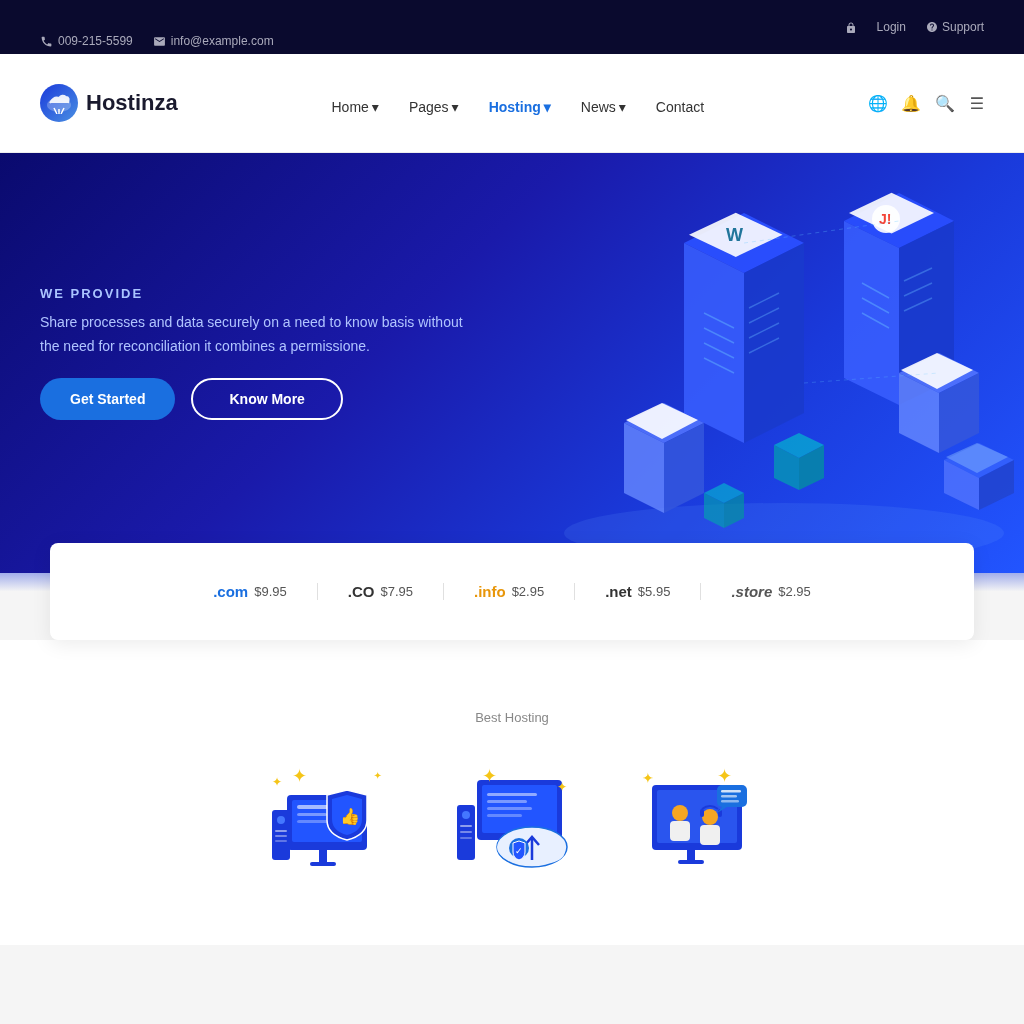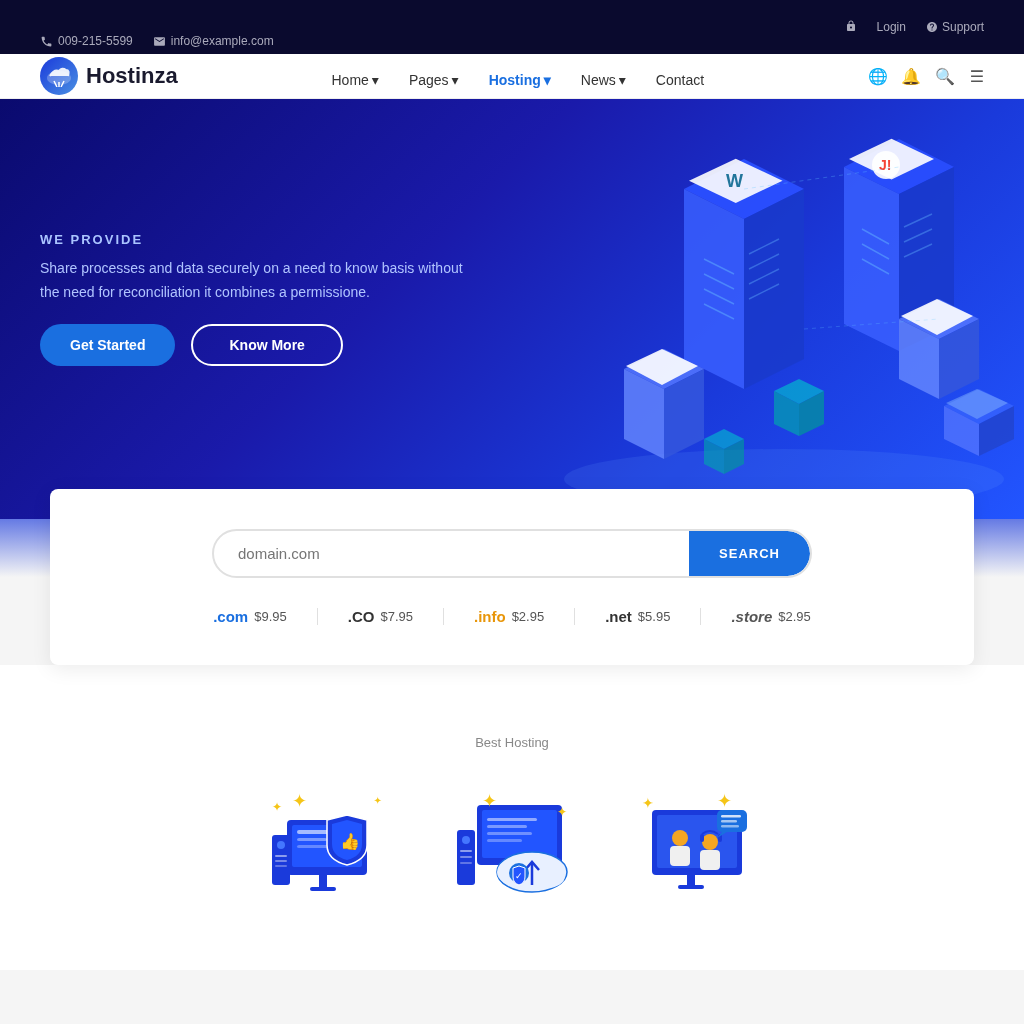--- a/index.html
+++ b/index.html
@@ -15,21 +15,21 @@
       justify-content: space-between;
       align-items: center;
     }
     .top-bar-left { display: flex; gap: 20px; align-items: center; margin-top: 28px; }
     .top-bar-right { display: flex; gap: 20px; align-items: center; }
     .top-bar span { display: flex; align-items: center; gap: 5px; color: #aab; }
 
     
     .header {
       background: #fff;
-      padding: 3px 40px;
+      padding: 30px 40px;
       display: flex;
       justify-content: space-between;
       align-items: center;
       border-bottom: 1px solid #eee;
     }
     .logo { display: flex; align-items: center; gap: 8px; }
     .logo-icon {
       width: 38px; height: 38px;
       background: linear-gradient(135deg, #1a3adb, #4a90e2);
       border-radius: 50%;
@@ -195,21 +195,21 @@
       <span>009-215-5599</span>
     </span>
     <span>
       <svg width="13" height="13" viewBox="0 0 24 24" fill="#aab">
           <path d="M20 4H4c-1.1 0-2 .9-2 2v12c0 1.1.9 2 2 2h16c1.1 0 2-.9 2-2V6c0-1.1-.9-2-2-2zm0 4l-8 5-8-5V6l8 5 8-5v2z"></path>
         </svg>
       <span>info@example.com</span>
     </span>
   </div>
   <div class="top-bar-right">
-    <span style="cursor:pointer; display:flex; align-items:flex-start; gap:20px;">
+    <span style="cursor:pointer; display:flex; align-items:flex-end; gap:20px;">
       <svg width="12" height="12" viewBox="0 0 24 24" fill="#aab">
           <path d="M18 8h-1V6c0-2.8-2.2-5-5-5S7 3.2 7 6v2H6c-1.1 0-2 .9-2 2v10c0 1.1.9 2 2 2h12c1.1 0 2-.9 2-2V10c0-1.1-.9-2-2-2zm-6 9c-1.1 0-2-.9-2-2s.9-2 2-2 2 .9 2 2-.9 2-2 2zm3.1-9H8.9V6c0-1.7 1.4-3.1 3.1-3.1 1.7 0 3.1 1.4 3.1 3.1v2z"></path>
         </svg>
       <span>Login</span>
     </span>
     <span style="cursor:pointer; display:flex; align-items:center; gap:4px;">
       <svg width="12" height="12" viewBox="0 0 24 24" fill="#aab">
           <path d="M12 2C6.5 2 2 6.5 2 12s4.5 10 10 10 10-4.5 10-10S17.5 2 12 2zm1 17h-2v-2h2v2zm2.1-7.8l-.9.9c-.7.7-1.2 1.3-1.2 2.9h-2v-.5c0-1.1.5-2.1 1.2-2.8l1.2-1.3c.4-.3.6-.8.6-1.4 0-1.1-.9-2-2-2s-2 .9-2 2H8c0-2.2 1.8-4 4-4s4 1.8 4 4c0 .9-.4 1.7-.9 2.2z"></path>
         </svg>
       <span>Support</span>
@@ -336,24 +336,20 @@
         <polygon points="40,10 40,35 20,45 20,20" fill="#009999" opacity="0.65"></polygon>
         <polygon points="0,10 0,35 20,45 20,20" fill="#00aaaa" opacity="0.6"></polygon>
       </g>
 
     </svg>
   </div>
 </div>
 
 <div style="background: linear-gradient(180deg, #1a3adb 0%, #f5f5f5 50%);">
   <div class="domain-section">
-    <div class="domain-search">
-      <input class="domain-input" type="text" placeholder="domain.com" style="">
-      <button class="domain-search-btn">SEARCH</button>
-    </div>
     <div class="domain-prices">
       <div class="domain-price-item">
         <span class="domain-ext ext-com">.com</span>
         <span class="domain-price">$9.95</span>
       </div>
       <div class="domain-price-item">
         <span class="domain-ext ext-co">.CO</span>
         <span class="domain-price">$7.95</span>
       </div>
       <div class="domain-price-item">

